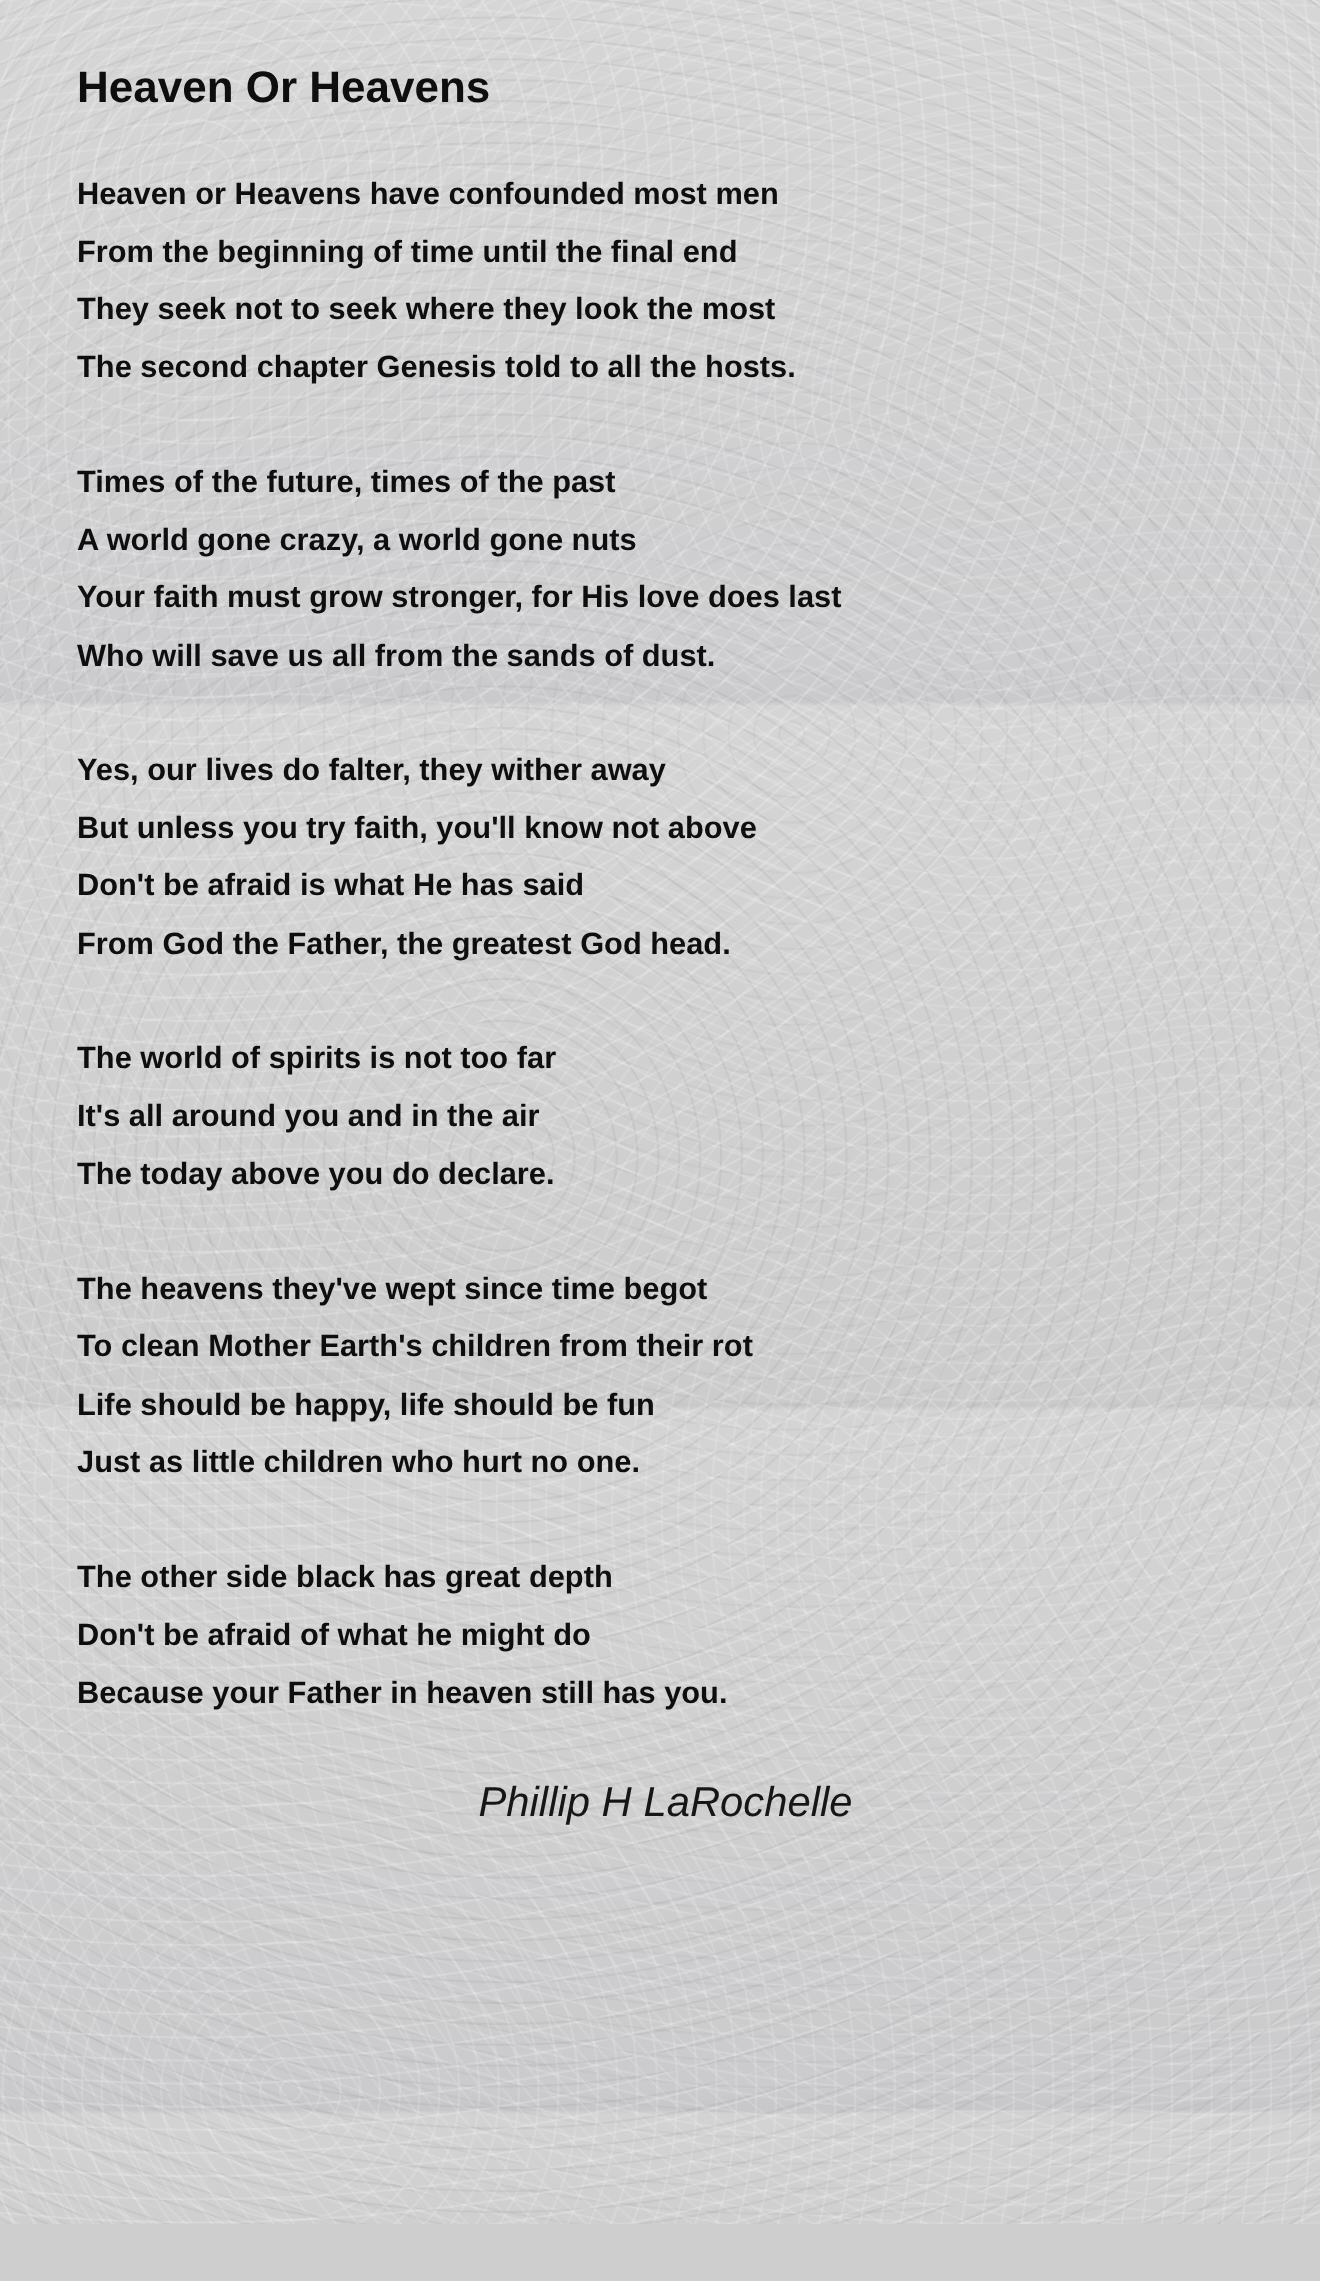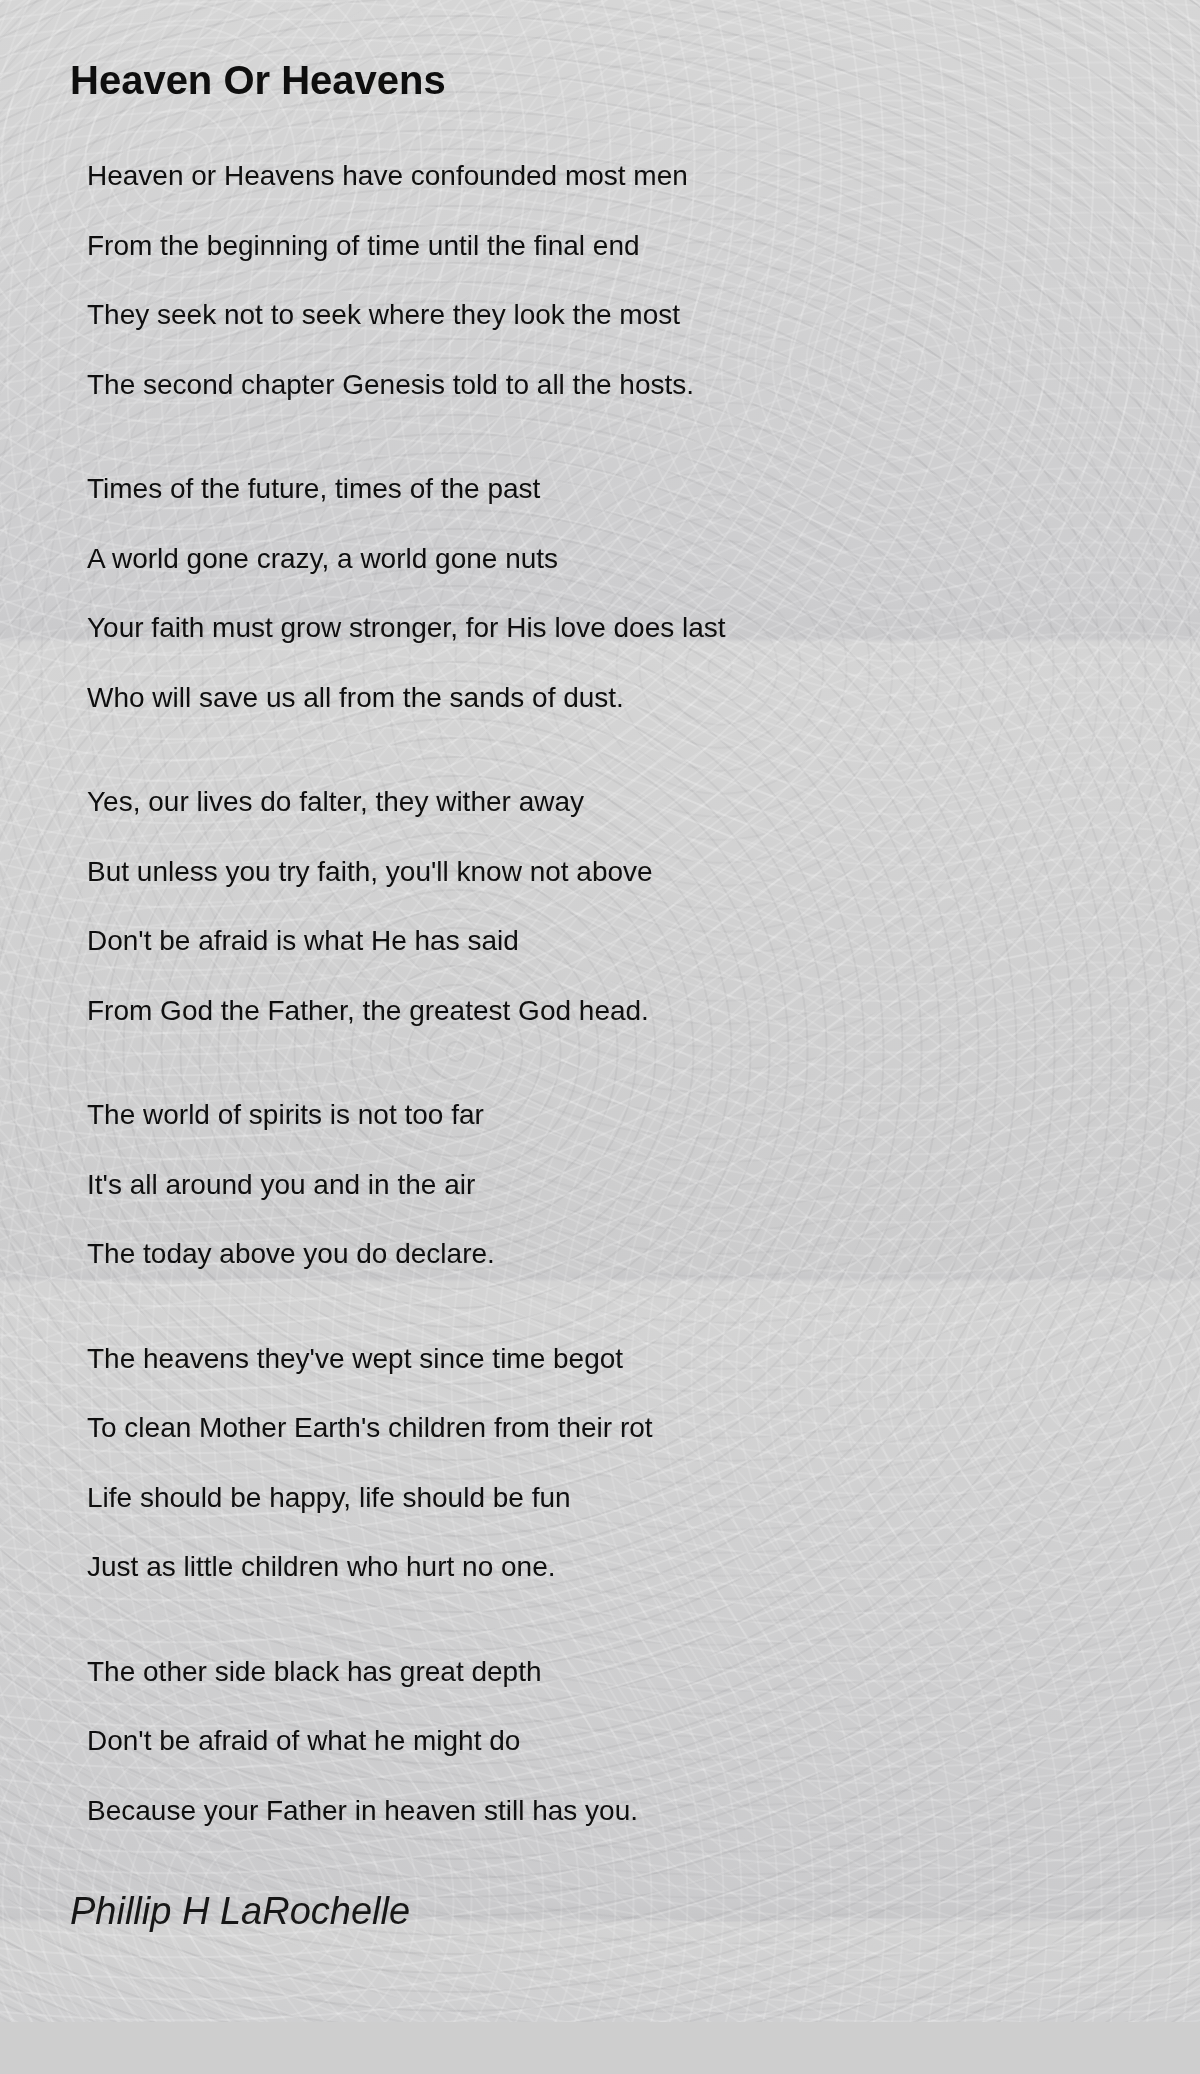--- a/index.html
+++ b/index.html
@@ -41,34 +41,35 @@
     font-weight:700;
     color:var(--text);
   }
   .stanza{
     margin:0 0 52px 0;
   }
   .stanza.first{
     margin-top:46px;
   }
   .line{
-    margin:17px;
+    margin:0;
     font-size:28px;
     line-height:52.5px;
-    font-weight:400;
+    font-weight:700;
     color:var(--text);
     white-space:nowrap;
   }
   .author{
     margin:45px 0 0 0;
     font-size:38px;
     line-height:44px;
     font-style:italic;
     font-weight:400;
     color:var(--author);
+    text-align:center;
   }
 </style>
 </head>
 <body>
 
 <div class="page">
   <div class="content">
 
     <h1 class="title">Heaven Or Heavens</h1>
 

